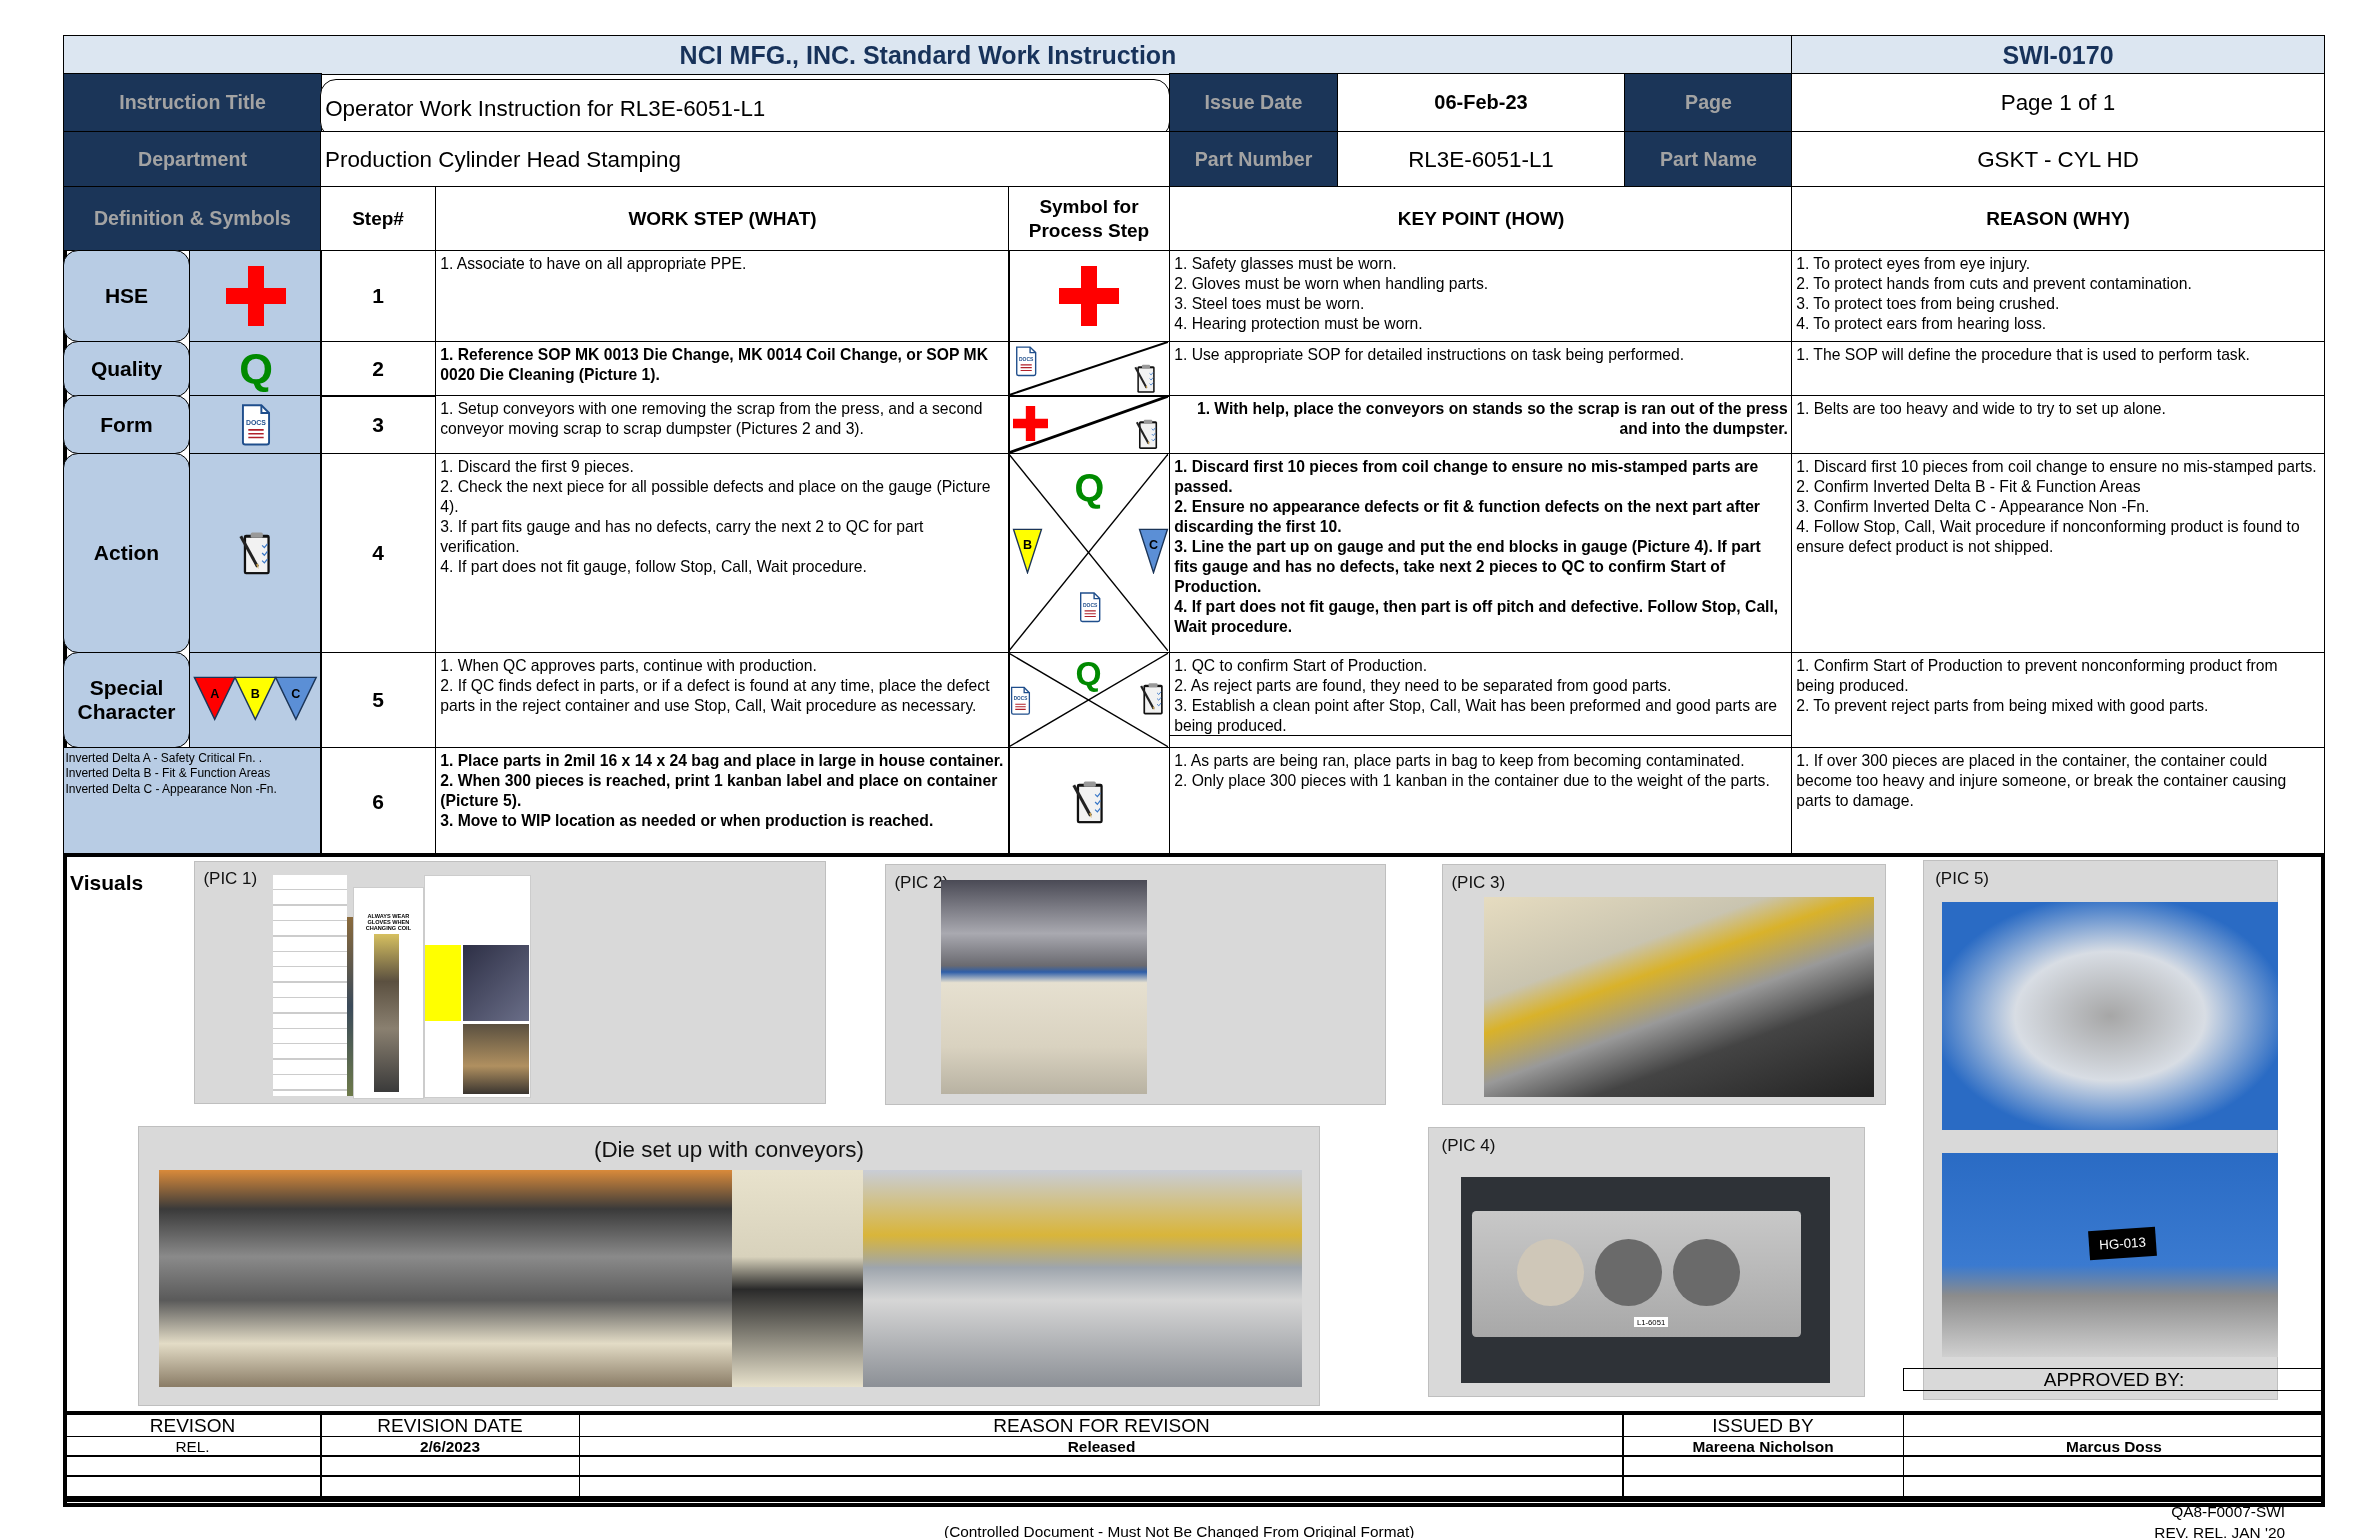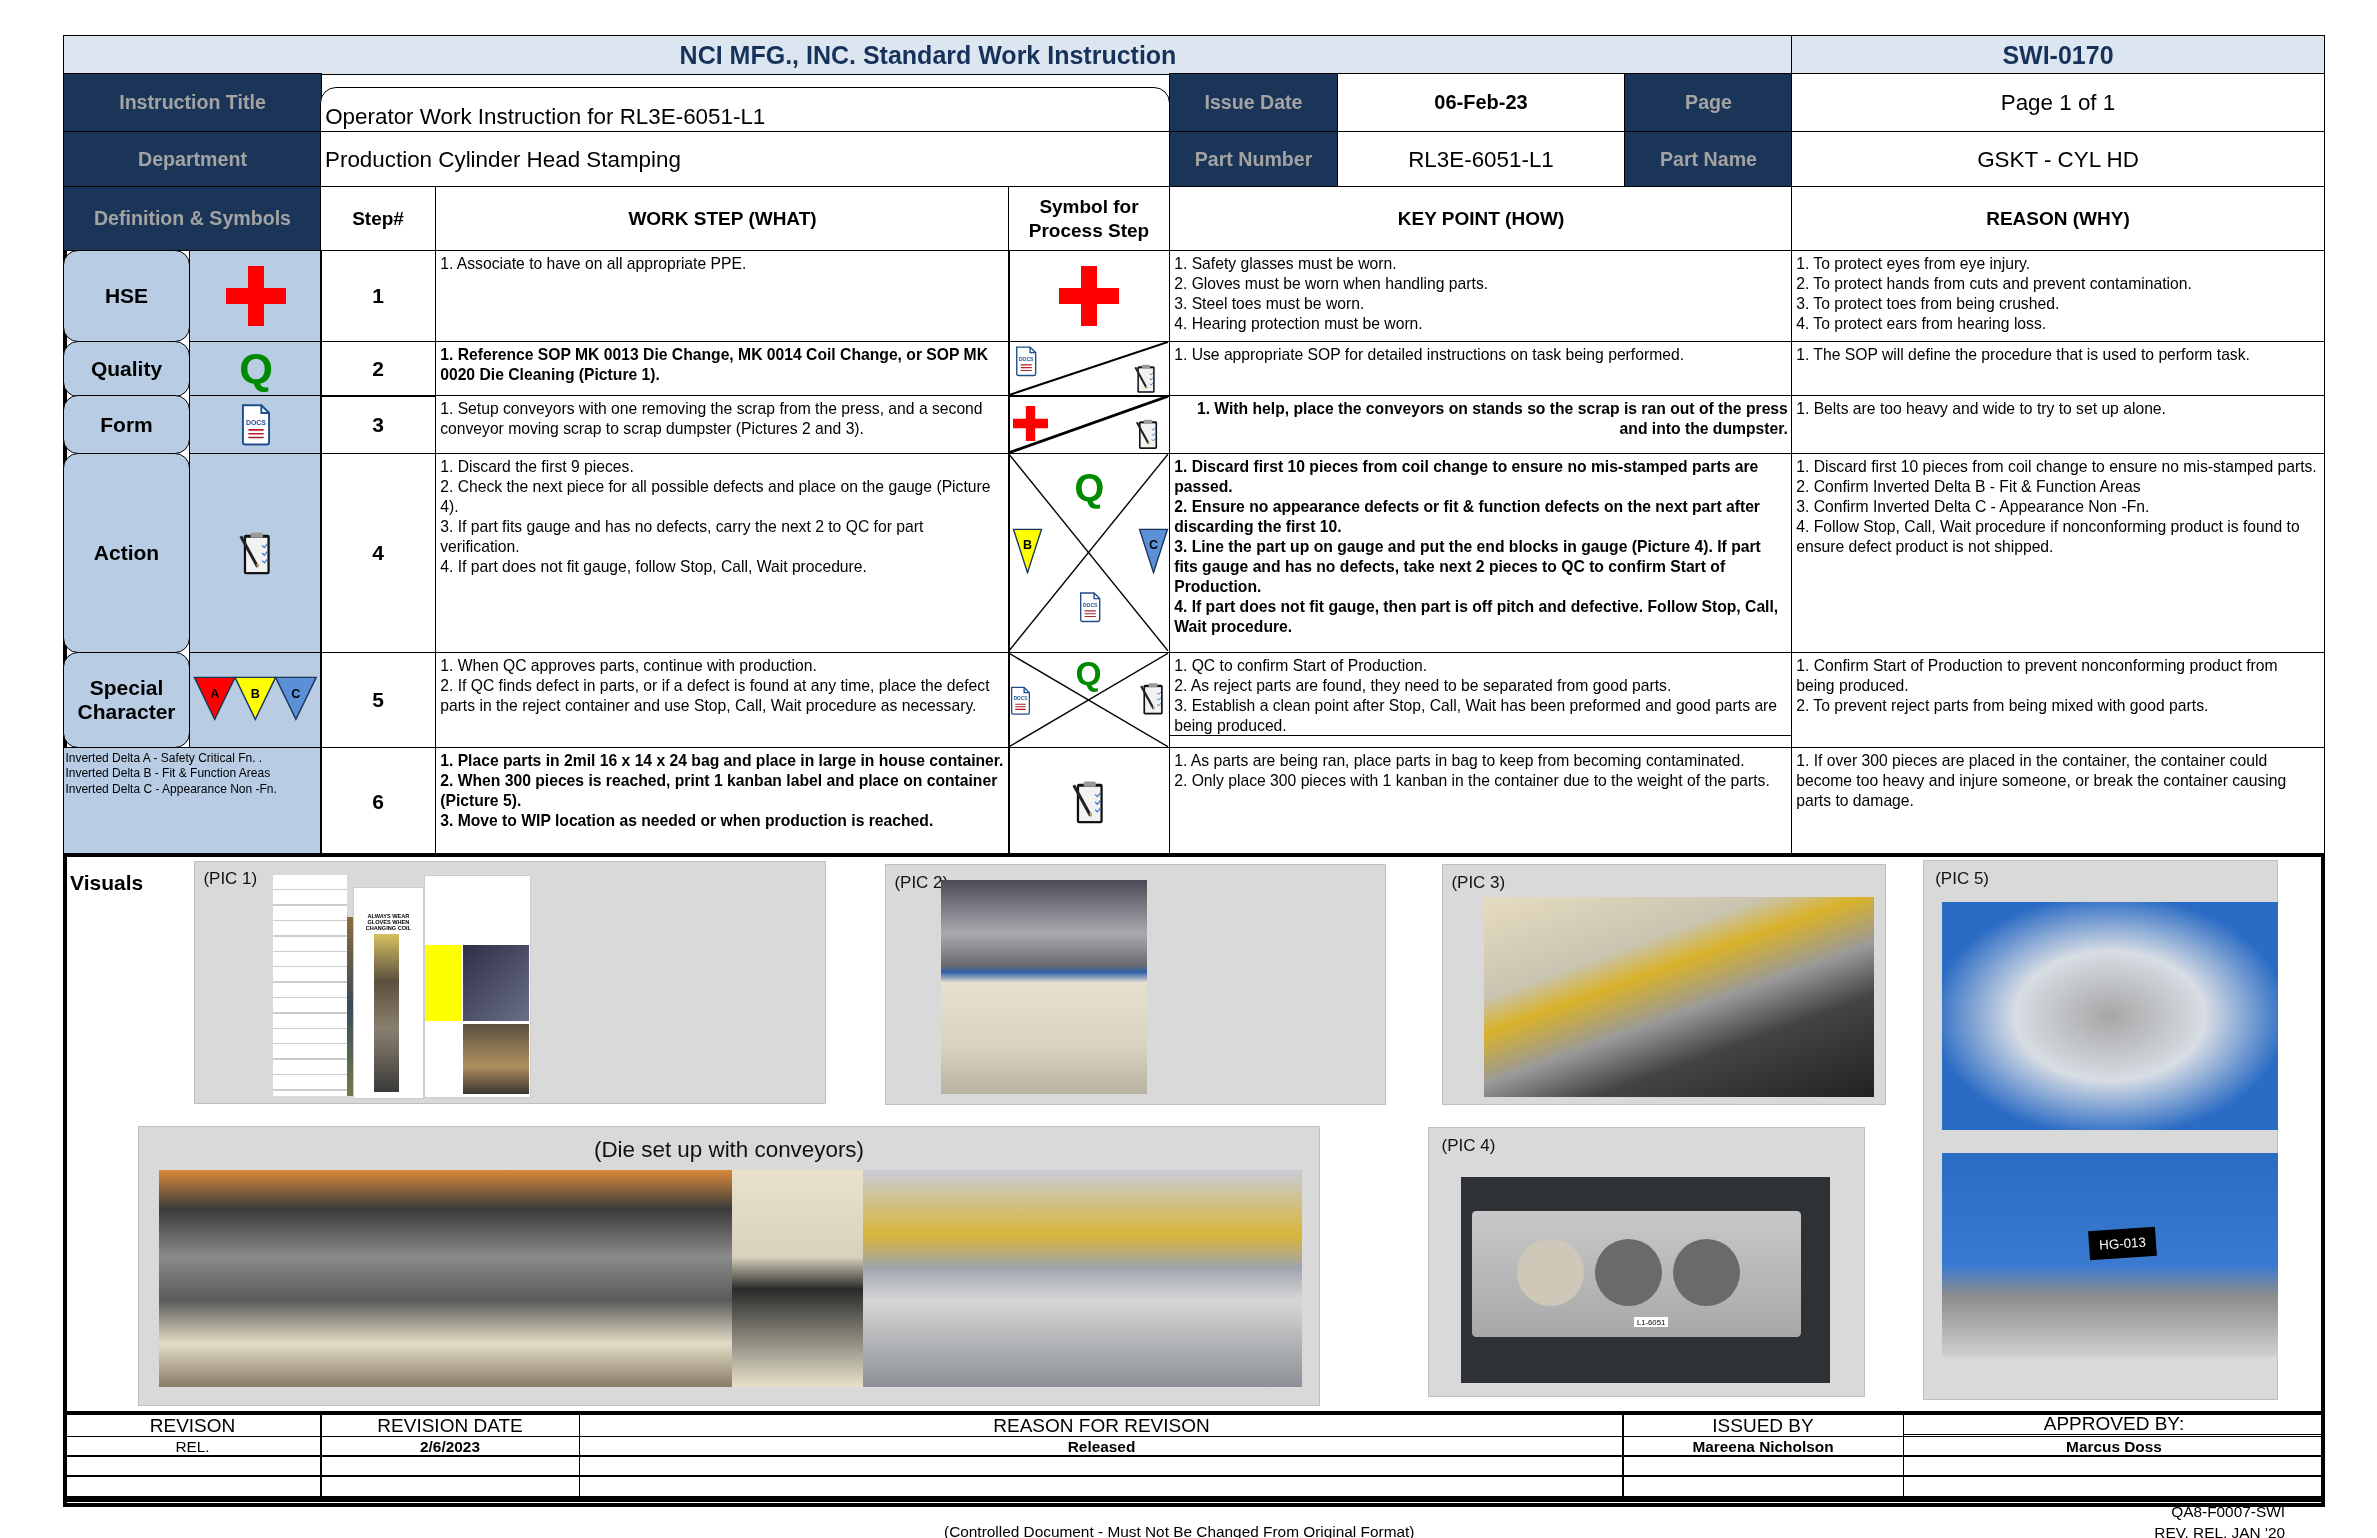--- a/index.html
+++ b/index.html
@@ -57,21 +57,21 @@
 <div class="abs frame"></div>
 
 <div class="cell band" style="left:63px;top:35px;width:1730px;height:40px;">
     <span>NCI MFG., INC. Standard Work Instruction</span>
   </div>
 <div class="cell band" style="left:1791px;top:35px;width:534px;height:40px;">
     <span>SWI-0170</span>
   </div>
 
 <div class="cell navy" style="left:63px;top:73px;width:259px;height:59px;">Instruction Title</div>
-<div class="cell val" style="left:320px;top:87px;width:850px;height:59px;justify-content:flex-start;padding-left:4.2px;font-size:22.4px;border-radius:16px;">Operator Work Instruction for RL3E-6051-L1</div>
+<div class="cell val" style="left:320px;top:79px;width:850px;height:59px;justify-content:flex-start;padding-left:4.2px;font-size:22.4px;border-radius:16px;">Operator Work Instruction for RL3E-6051-L1</div>
 <div class="cell navy" style="left:1169px;top:73px;width:169px;height:59px;">Issue Date</div>
 <div class="cell val" style="left:1337px;top:73px;width:288px;height:59px;font-weight:bold;font-size:20px;">06-Feb-23</div>
 <div class="cell navy" style="left:1624px;top:73px;width:169px;height:59px;text-align:center;">Page</div>
 <div class="cell val" style="left:1791px;top:73px;width:534px;height:59px;">Page 1 of 1</div>
 
 <div class="cell navy" style="left:63px;top:131px;width:259px;height:57px;">Department</div>
 <div class="cell val" style="left:320px;top:131px;width:850px;height:57px;justify-content:flex-start;padding-left:4px;font-size:22.4px;">Production Cylinder Head Stamping</div>
 <div class="cell navy" style="left:1169px;top:131px;width:169px;height:57px;">Part Number</div>
 <div class="cell val" style="left:1337px;top:131px;width:288px;height:57px;">RL3E-6051-L1</div>
 <div class="cell navy" style="left:1624px;top:131px;width:169px;height:57px;">Part Name</div>
@@ -339,21 +339,21 @@
     </div>
   </div>
 </div>
 
 <div class="rev">
   <div class="thickline" style="left:63px;top:1411px;width:2262px;height:4.2px;"></div>
   <div class="cell" style="left:63px;top:1414px;width:259px;height:23px;">REVISON</div>
   <div class="cell" style="left:320px;top:1414px;width:260px;height:23px;">REVISION DATE</div>
   <div class="cell" style="left:579px;top:1414px;width:1045px;height:23px;">REASON FOR REVISON</div>
   <div class="cell" style="left:1622px;top:1414px;width:282px;height:23px;">ISSUED BY</div>
-  <div class="cell" style="left:1903px;top:1412px;width:422px;height:23px;">APPROVED BY:</div>
+  <div class="cell" style="left:1903px;top:1368px;width:422px;height:23px;">APPROVED BY:</div>
 
   <div class="cell" style="left:63px;top:1436px;width:259px;height:21px;font-size:15.4px;">REL.</div>
   <div class="cell" style="left:320px;top:1436px;width:260px;height:21px;font-size:15.4px;font-weight:bold;">2/6/2023</div>
   <div class="cell" style="left:579px;top:1436px;width:1045px;height:21px;font-size:15.4px;font-weight:bold;">Released</div>
   <div class="cell" style="left:1622px;top:1436px;width:282px;height:21px;font-size:15.4px;font-weight:bold;">Mareena Nicholson</div>
   <div class="cell" style="left:1903px;top:1436px;width:422px;height:21px;font-size:15.4px;font-weight:bold;">Marcus Doss</div>
 
   <div class="cell" style="left:63px;top:1455px;width:259px;height:22px;"></div>
   <div class="cell" style="left:320px;top:1455px;width:260px;height:22px;"></div>
   <div class="cell" style="left:579px;top:1455px;width:1045px;height:22px;"></div>

